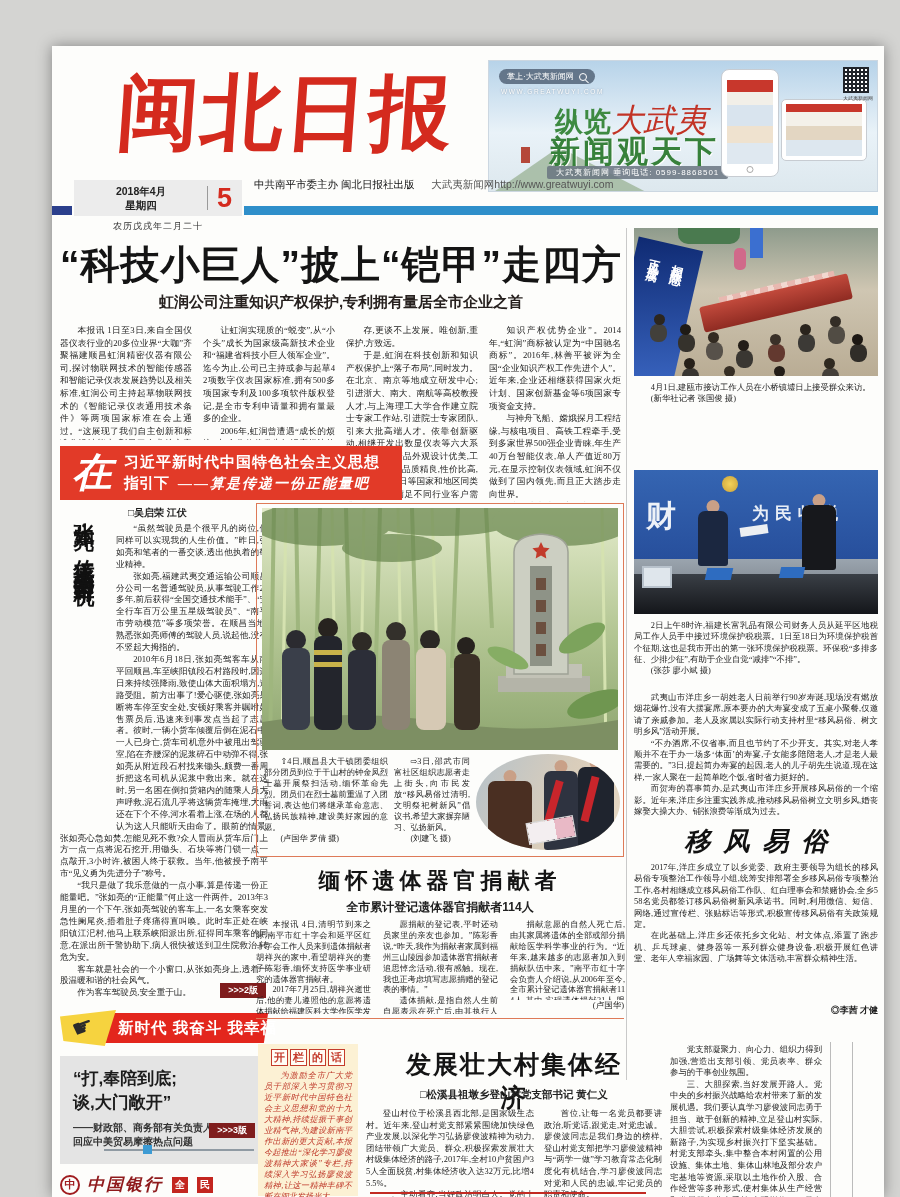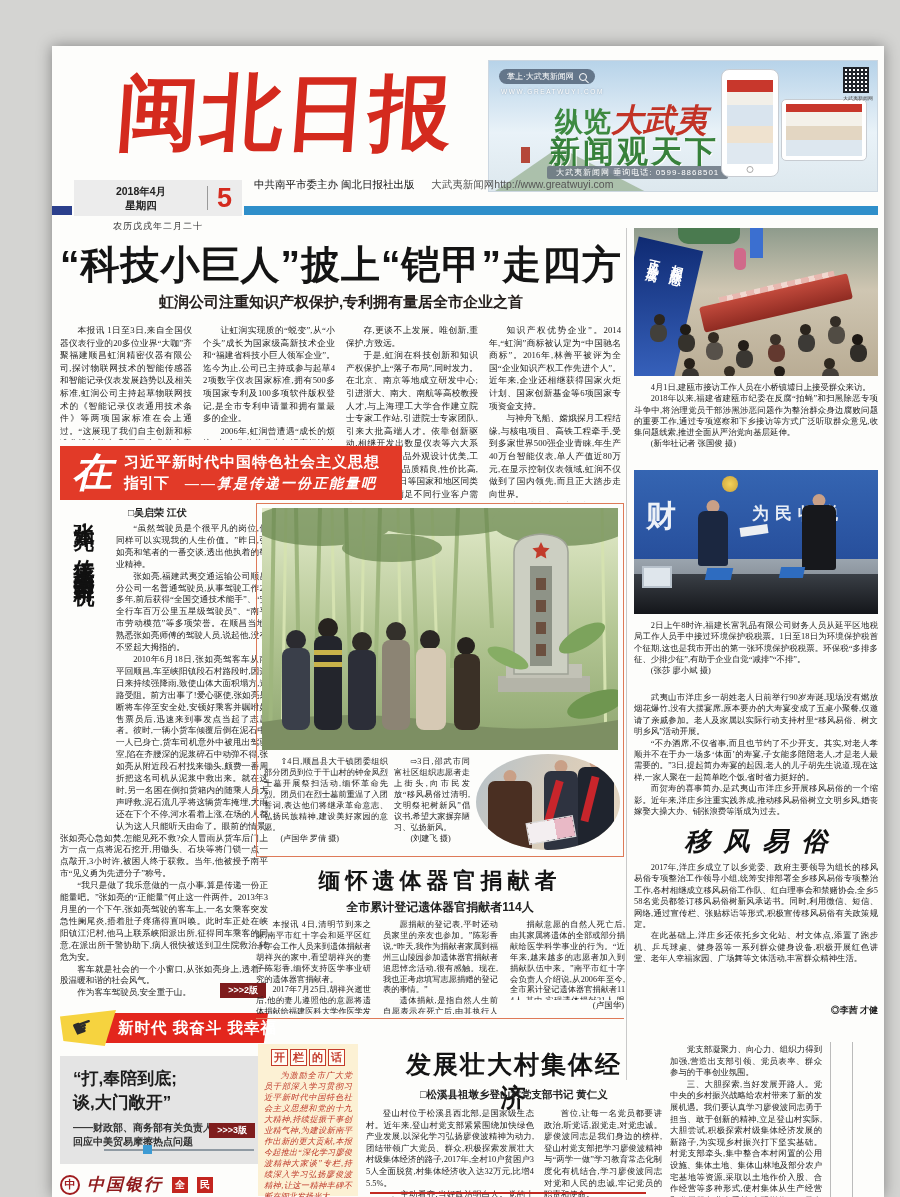--- a/index.html
+++ b/index.html
@@ -19,21 +19,21 @@
     background:linear-gradient(180deg,#b7d3e9 0%,#e9f2f8 55%,#dde8ee 100%); }
   .ad-mtn { left:-20px; bottom:-18px; width:0; height:0; border-left:90px solid transparent; border-right:120px solid transparent; border-bottom:62px solid #9db59a; opacity:.8; }
   .ad-pagoda { left:32px; bottom:28px; width:9px; height:16px; background:#b5483a; }
   .ad-pill { left:10px; top:8px; height:15px; padding:0 8px; background:rgba(86,104,124,.88); color:#fff;
     font:8px "Liberation Sans",sans-serif; border-radius:8px; display:flex; align-items:center; gap:5px; }
   .ad-pill-ico { width:8px; height:8px; border:1px solid #fff; border-radius:50%; position:relative; }
   .ad-pill-ico::after { content:""; position:absolute; right:-3px; bottom:-2px; width:4px; height:1px; background:#fff; transform:rotate(40deg); }
   .ad-url { left:12px; top:27px; font:6.5px "Liberation Sans",sans-serif; letter-spacing:1.6px; color:#fff; text-shadow:0 0 2px #7a8ea0; }
   .ad-s1 { left:66px; top:38px; font:900 28px "Liberation Sans",sans-serif; white-space:nowrap; }
   .ad-s1 .zl { color:#3d8a41; }
-  .ad-s1 .dwy { color:#c23326; font-style:italic; font-size:32px; font-family:"Liberation Serif",serif; font-weight:700; }
+  .ad-s1 .dwy { color:#c23326; font-style:italic; font-size:32px; font-family:"Liberation Serif",serif; font-weight:400; }
   .ad-s2 { left:60px; top:70px; font:900 31px "Liberation Sans",sans-serif; color:#37813b; letter-spacing:3px; text-shadow:1px 1px 0 #fff; }
   .ad-contact { left:58px; top:105px; background:rgba(104,116,128,.85); color:#fff; font:8px "Liberation Sans",sans-serif; padding:1px 9px; border-radius:2px; letter-spacing:1px; }
   .ad-phone { left:232px; top:8px; width:58px; height:108px; background:#fff; border-radius:8px; border:1px solid #c7ccd2; }
   .ad-phone .scr { position:absolute; left:5px; top:10px; right:5px; bottom:12px;
     background:linear-gradient(180deg,#c8372c 0 14%, #f2efe8 14% 30%, #d9e4ee 30% 55%, #efe2cf 55% 75%, #dfe8f0 75% 100%); }
   .ad-phone .btn { position:absolute; left:50%; bottom:3px; width:7px; height:7px; border:1px solid #aaa; border-radius:50%; transform:translateX(-50%); }
   .ad-tablet { left:292px; top:38px; width:86px; height:62px; background:#fff; border-radius:5px; border:1px solid #c7ccd2; }
   .ad-tablet .scr { position:absolute; left:4px; top:4px; right:4px; bottom:4px;
     background:linear-gradient(180deg,#c8372c 0 16%, #f4f1ea 16% 42%, #e3d6c2 42% 70%, #dde7ef 70% 100%); }
   .ad-qr { right:8px; top:6px; width:26px; height:26px; background-color:#fff;
@@ -59,21 +59,21 @@
   .subhead  { left:6px; top:247px; width:566px; text-align:center; font:bold 15px "Liberation Sans",sans-serif; color:#26201e; }
   .story-col { top:278px; width:132px; font:8.7px/12.6px "Liberation Serif",serif; overflow:hidden; }
   .sc1 { left:8px;   height:116px; }
   .sc2 { left:151px; height:116px; }
   .sc3 { left:294px; height:178px; }
   .sc4 { left:437px; height:178px; }
 
   .red-banner { left:8px; top:400px; width:342px; height:54px; background:#e23a28; color:#fff; padding:4px 12px; }
   .rb-char { float:left; font:italic 900 40px "Liberation Serif",serif; line-height:46px; margin-right:12px; }
   .rb-l1 { font:bold 15px/20px "Liberation Sans",sans-serif; letter-spacing:1px; margin-top:2px; }
-  .rb-l2 { display:flex; gap:16px; align-items:baseline; font:bold 15px/22px "Liberation Sans",sans-serif; }
+  .rb-l2 { display:flex; gap:9px; align-items:baseline; font:bold 15px/22px "Liberation Sans",sans-serif; }
   .rb-script { font:italic bold 14px "Liberation Serif",serif; letter-spacing:2px; }
 
   
   .driver { left:8px; top:460px; width:208px; height:498px; font:8.6px/11.9px "Liberation Serif",serif; overflow:hidden; }
   .drv-author { margin-left:68px; font:bold 10px "Liberation Sans",sans-serif; margin-bottom:3px; }
   .drv-title { float:left; width:48px; height:322px; writing-mode:vertical-rl; text-orientation:upright;
     font:bold 21px "Liberation Serif",serif; letter-spacing:3px; line-height:48px; margin:0 8px 4px 0; color:#111; }
   .jump-tag { background:#7f1d1d; color:#fff; font:bold 9px "Liberation Sans",sans-serif; padding:1px 8px; }
   .drv-tag { position:absolute; right:2px; bottom:6px; }
 
@@ -405,21 +405,20 @@
       <span>扫黑除恶</span>
     </div>
     <div class="p1-papers"></div>
     <div class="p1-table"></div>
     <div class="p1-bodies"></div>
     <div class="p1-heads"></div>
   </div>
   <div class="abs rail-cap1 para">
     <div>
         <p>4月1日,建瓯市接访工作人员在小桥镇墟日上接受群众来访。</p>
-        <p>2018年以来,福建省建瓯市纪委在反腐“拍蝇”和扫黑除恶专项斗争中,将治理党员干部涉黑涉恶问题作为整治群众身边腐败问题的重要工作,通过专项巡察和下乡接访等方式广泛听取群众意见,收集问题线索,推进全面从严治党向基层延伸。</p>
       </div>
     <p class="credit">(新华社记者 张国俊 摄)</p>
   </div>
 
   <div class="abs photo2">
     <div class="p2-cai">财</div>
     <div class="p2-emblem"></div>
     <div class="p2-slogan">为民收税</div>
     <div class="fig p2-f1"></div>
     <div class="fig p2-f2"></div>

